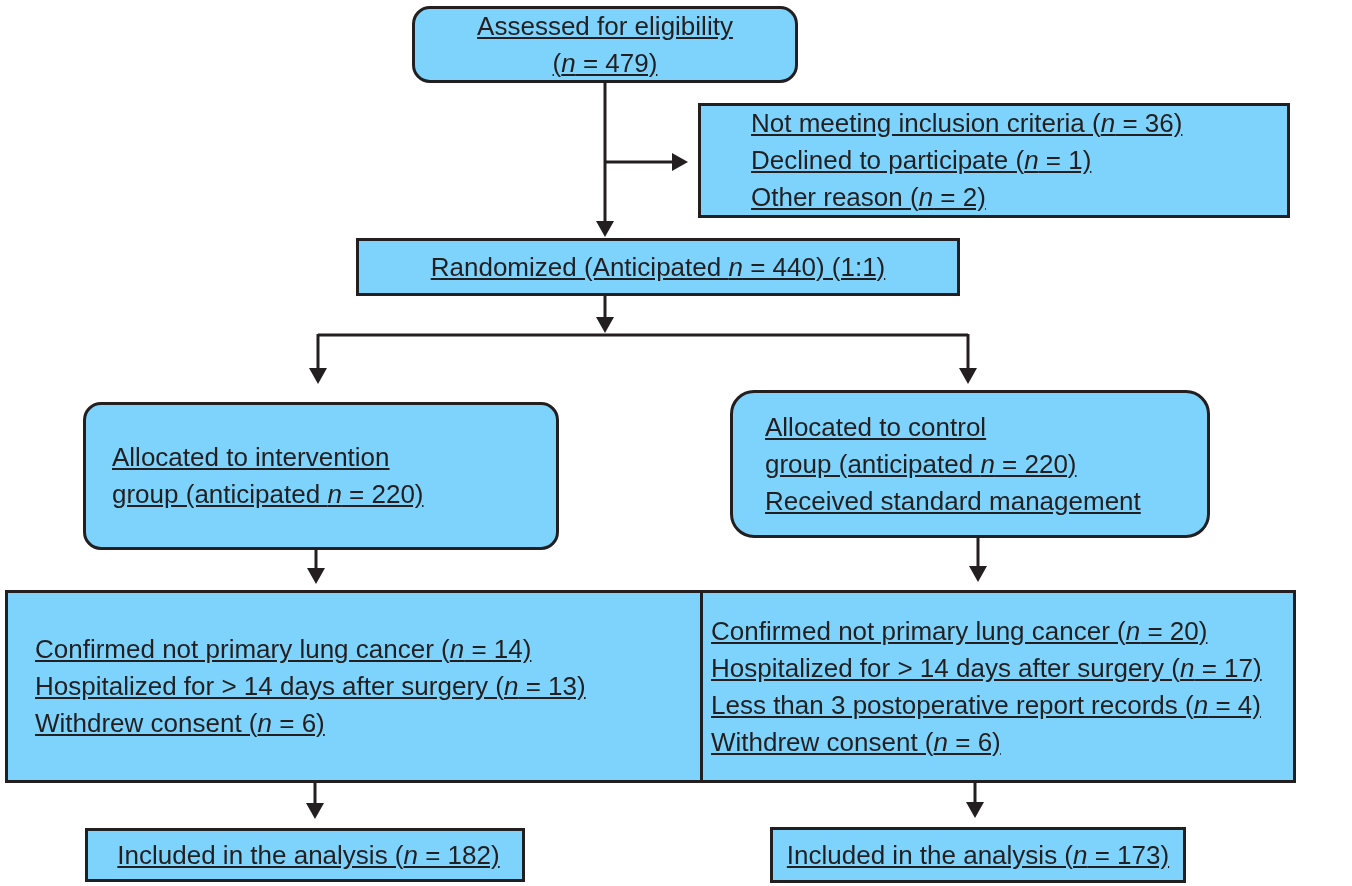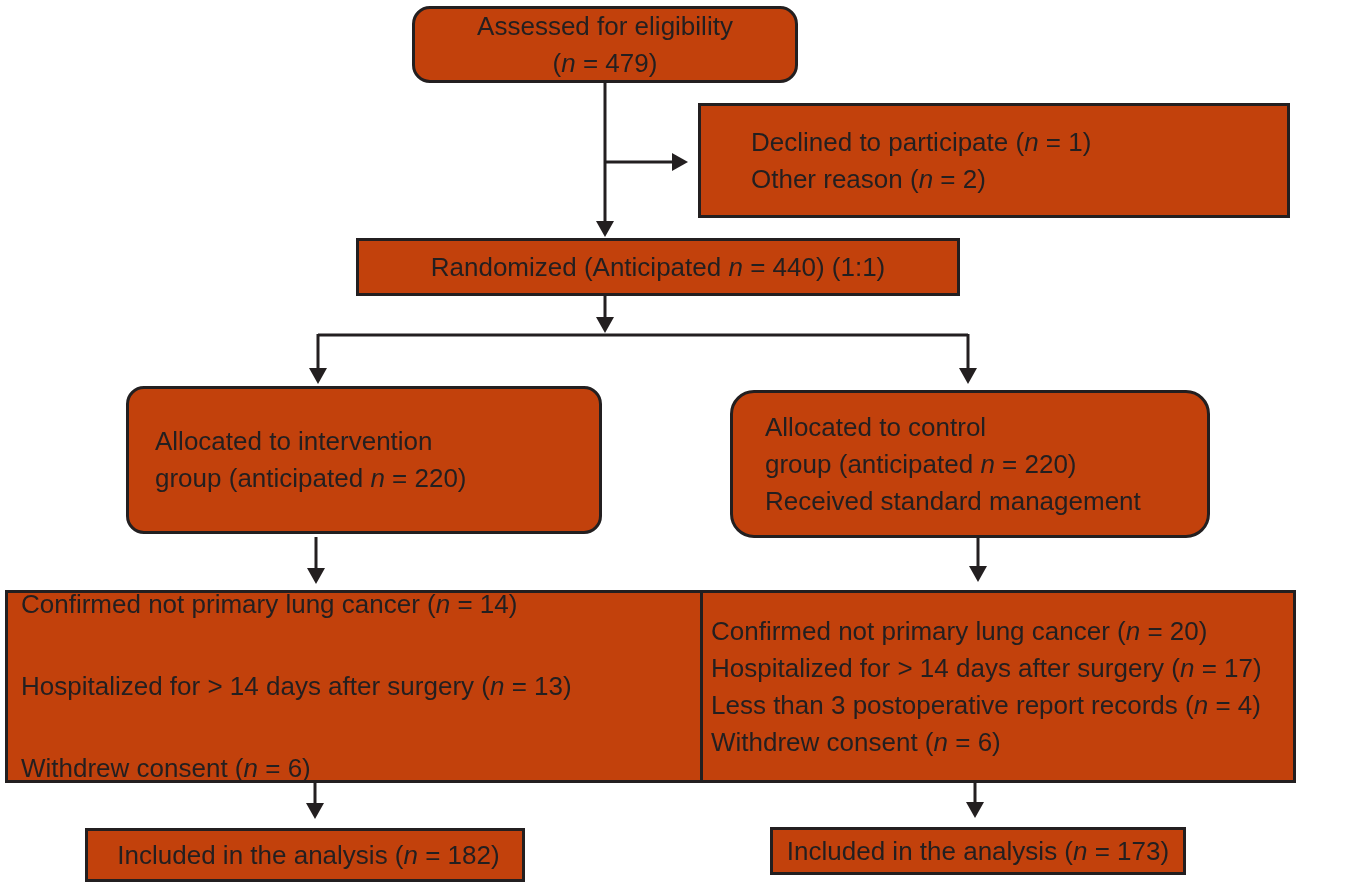--- a/index.html
+++ b/index.html
@@ -12,39 +12,40 @@
     color: #231f20;
     font-size: 26px;
     line-height: 37px;
     overflow: hidden;
   }
   #arrows { position: absolute; left: 0; top: 0; width: 1352px; height: 886px; }
   .box {
     position: absolute;
     box-sizing: border-box;
     border: 3px solid #231f20;
-    background: #c2410c;
+    background: #7dd3fc;
     display: flex;
     flex-direction: column;
     justify-content: center;
+    text-decoration: underline;
   }
   .rounded { border-radius: 18px; }
   .center { align-items: center; text-align: center; }
   .line { white-space: nowrap; }
   .line i { font-style: italic; }
 
   #box-assessed        { left: 412px; top: 6px;   width: 386px; height: 77px; }
   #box-excluded-top    { left: 698px; top: 103px; width: 592px; height: 115px; padding-left: 50px; }
   #box-randomized      { left: 356px; top: 238px; width: 604px; height: 58px; }
-  #box-alloc-left      { left: 83px;  top: 386px; width: 476px; height: 148px; padding-left: 26px; margin-left: 43px; }
+  #box-alloc-left      { left: 83px;  top: 402px; width: 476px; height: 148px; padding-left: 26px; }
   #box-alloc-right     { left: 730px; top: 390px; width: 480px; height: 148px; padding-left: 32px; border-radius: 24px; }
-  #box-excl-left       { left: 5px;   top: 590px; width: 704px; height: 193px; padding-left: 13px; gap: 45px; }
+  #box-excl-left       { left: 5px;   top: 590px; width: 704px; height: 193px; padding-left: 27px; }
   #box-excl-right      { left: 700px; top: 590px; width: 596px; height: 193px; padding-left: 8px; }
   #box-analysis-left   { left: 85px;  top: 828px; width: 440px; height: 54px; padding-left: 7px; }
-  #box-analysis-right  { left: 770px; top: 827px; width: 416px; height: 48px; }
+  #box-analysis-right  { left: 770px; top: 827px; width: 416px; height: 56px; }
 </style>
 </head>
 <body>
 
 <div id="canvas">
 
   <svg id="arrows" viewBox="0 0 1352 886" xmlns="http://www.w3.org/2000/svg">
     <g stroke="#231f20" stroke-width="3" fill="#231f20">
 
       <g>
@@ -97,20 +98,21 @@
       </g>
     </g>
   </svg>
 
   <div class="box rounded center" id="box-assessed">
     <div class="line">Assessed for eligibility</div>
     <div class="line">(<i>n</i> = 479)</div>
   </div>
 
   <div class="box" id="box-excluded-top">
+    <div class="line">Not meeting inclusion criteria (<i>n</i> = 36)</div>
     <div class="line">Declined to participate (<i>n</i> = 1)</div>
     <div class="line">Other reason (<i>n</i> = 2)</div>
   </div>
 
   <div class="box center" id="box-randomized">
     <div class="line">Randomized (Anticipated <i>n</i> = 440) (1:1)</div>
   </div>
 
   <div class="box rounded" id="box-alloc-left">
     <div class="line">Allocated to intervention</div>

